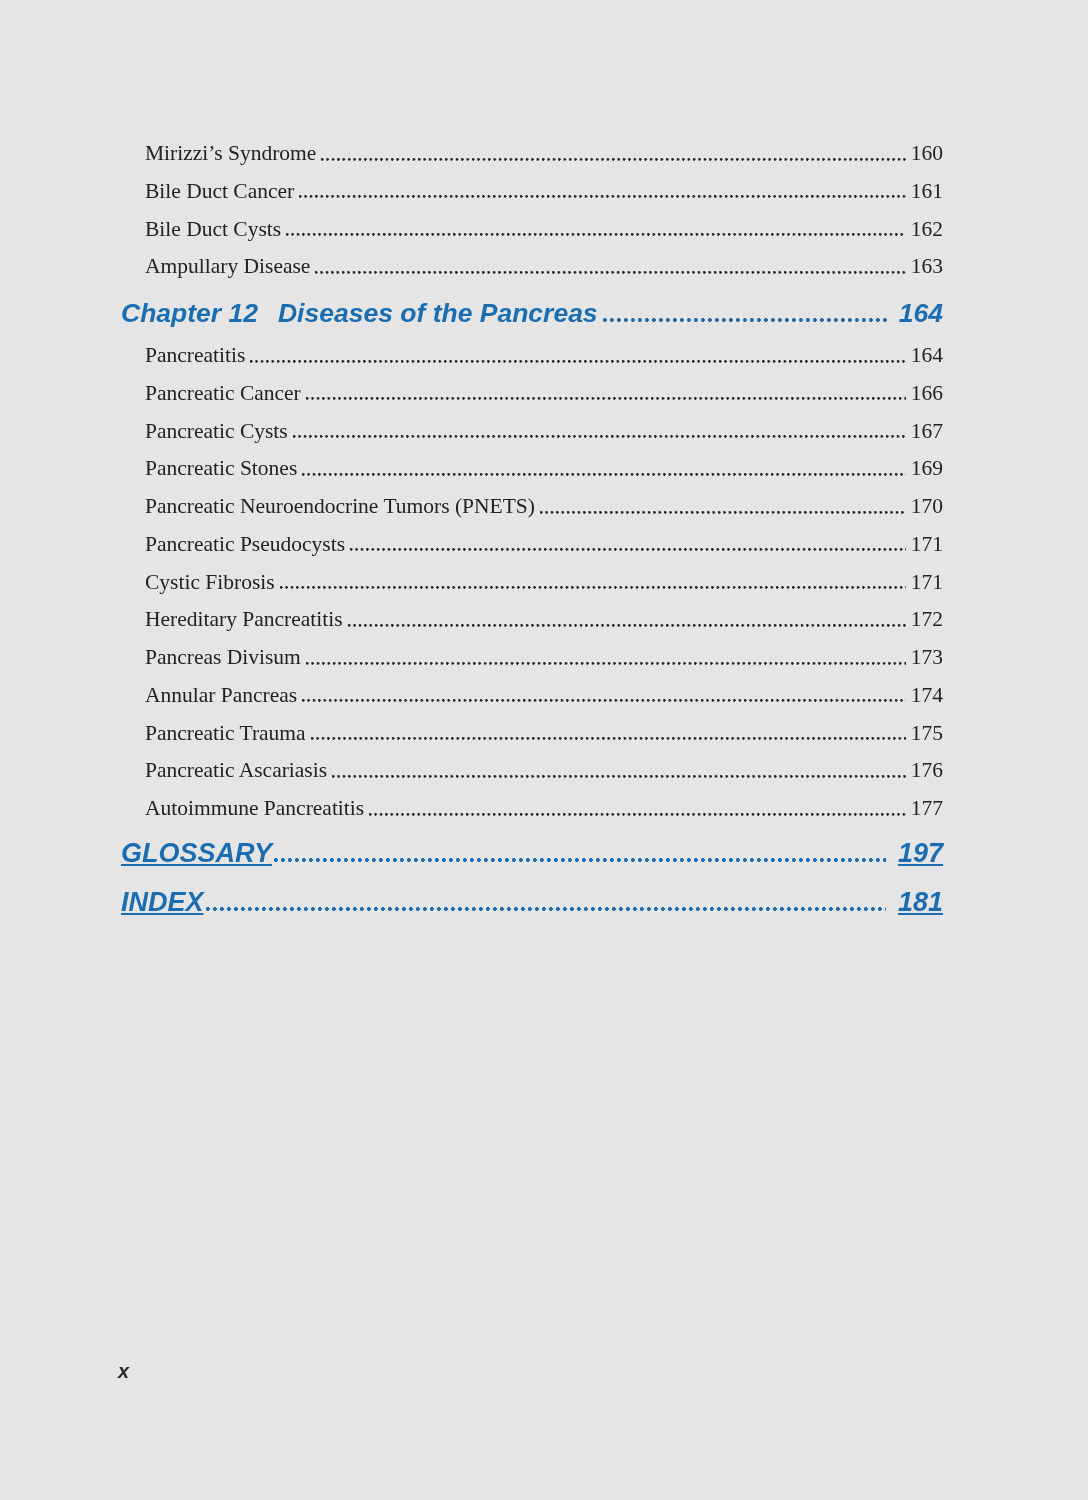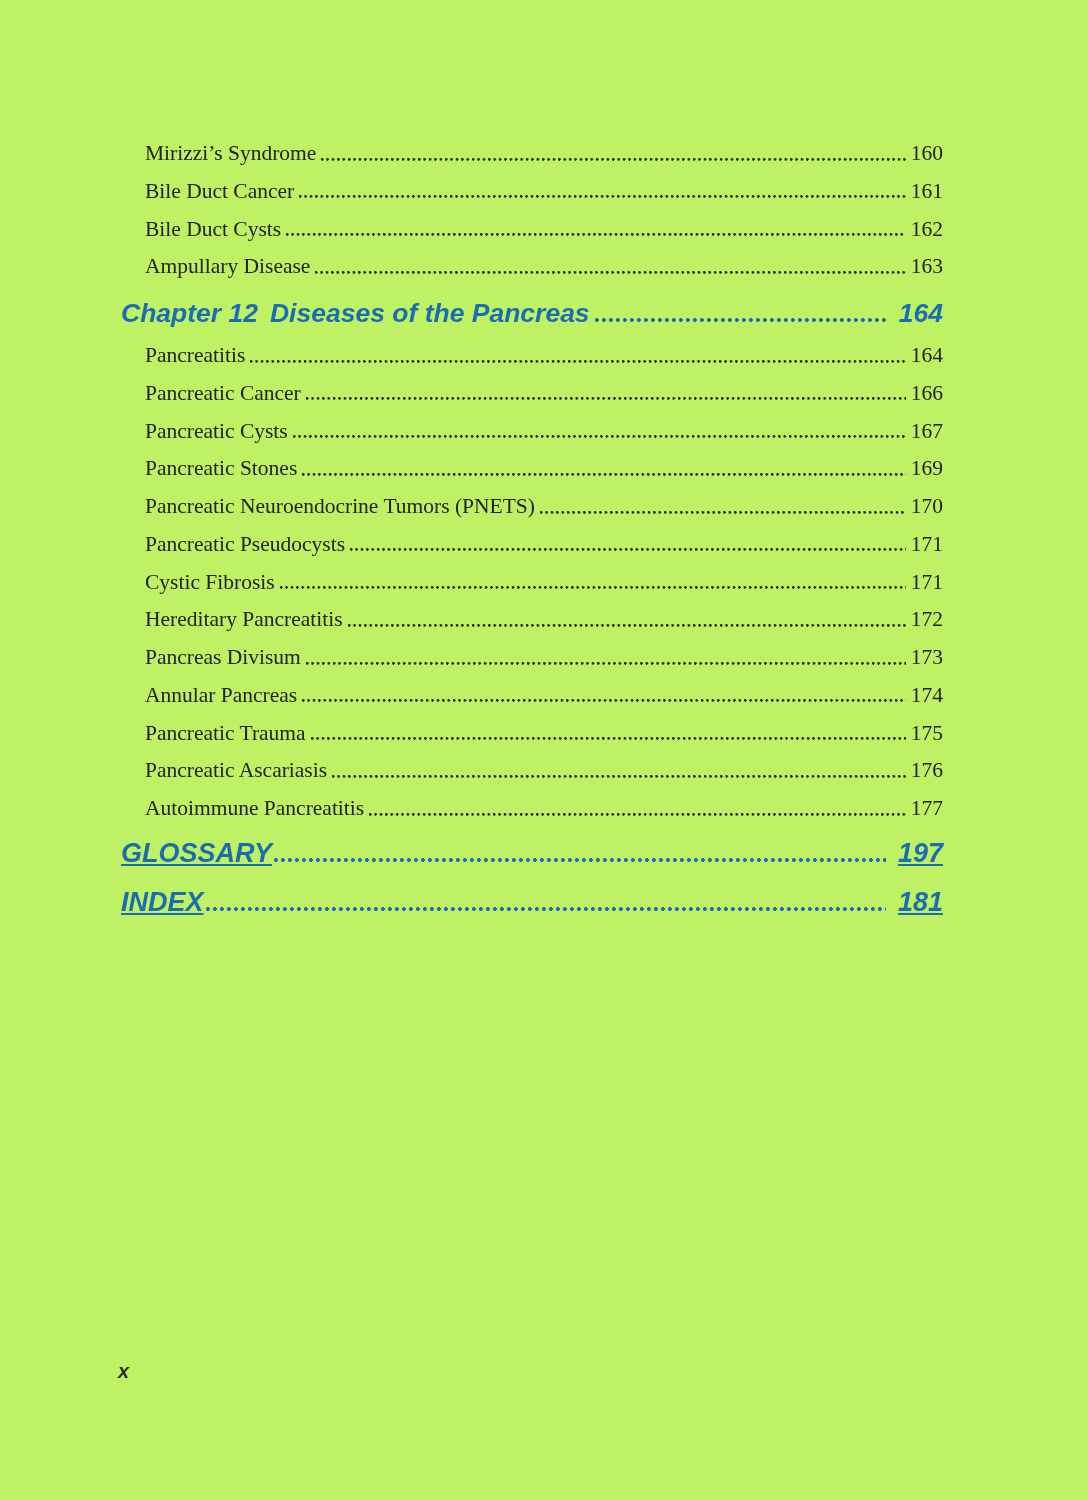--- a/index.html
+++ b/index.html
@@ -10,21 +10,21 @@
   body {
     width: 1088px;
     height: 1500px;
     position: relative;
     font-family: "Liberation Serif", serif;
     overflow: hidden;
   }
   .page {
     position: absolute;
     inset: 0;
-    background: #bef264;
+    background: #e5e5e5;
   }
   .toc {
     position: absolute;
     left: 121px;
     right: 145px;
     top: 135px;
   }
   .row {
     display: flex;
     white-space: nowrap;
@@ -85,21 +85,21 @@
   .chapter {
     margin-top: 3px;
     font-size: 26.5px;
   }
   .chapter .ch-label,
   .chapter .ch-title,
   .chapter .ch-page {
     line-height: 48px;
   }
   .chapter .ch-label {
-    margin-right: 12px;
+    margin-right: 20px;
   }
   .blue-row .bm-page,
   .blue-row .ch-page {
     margin-left: 9px;
   }
   .backmatter {
     margin-top: 1px;
     font-size: 27px;
     text-decoration: underline;
   }

